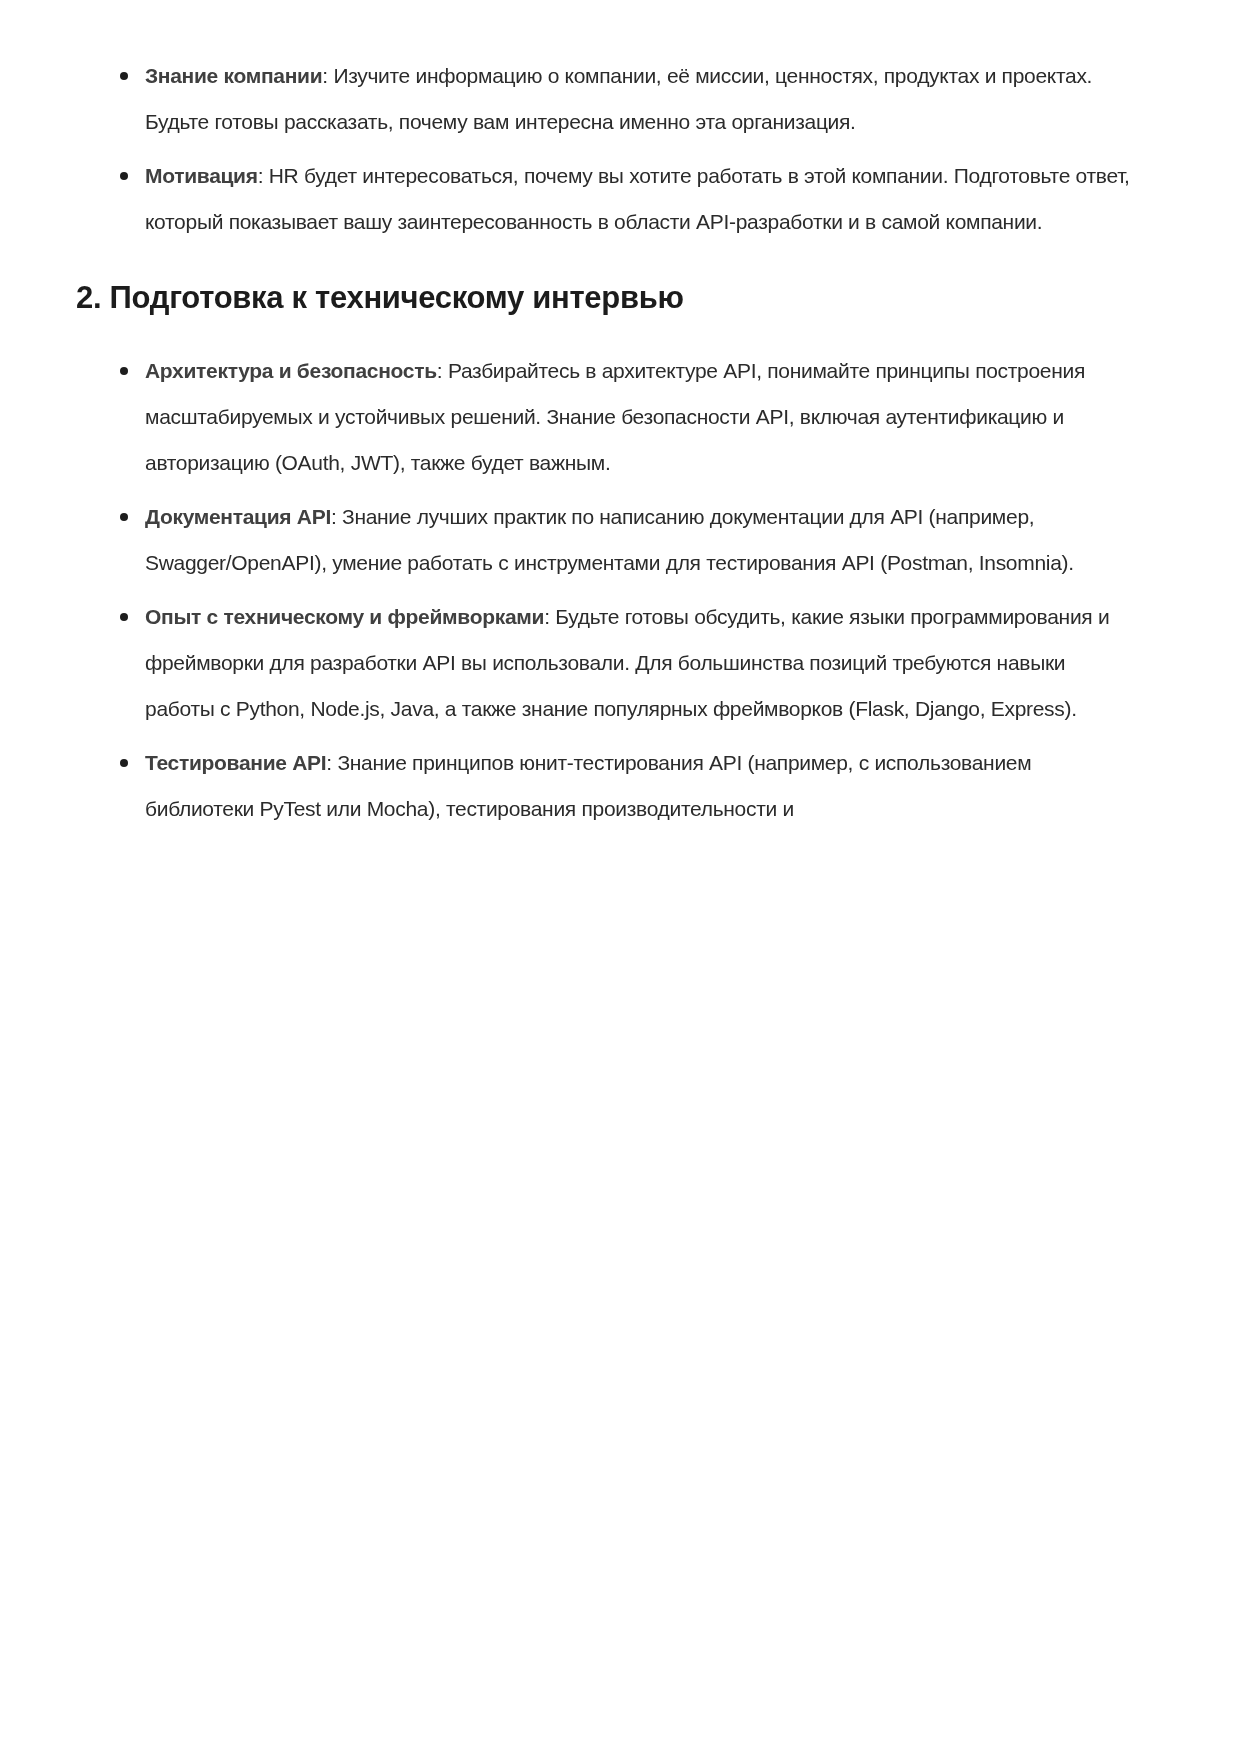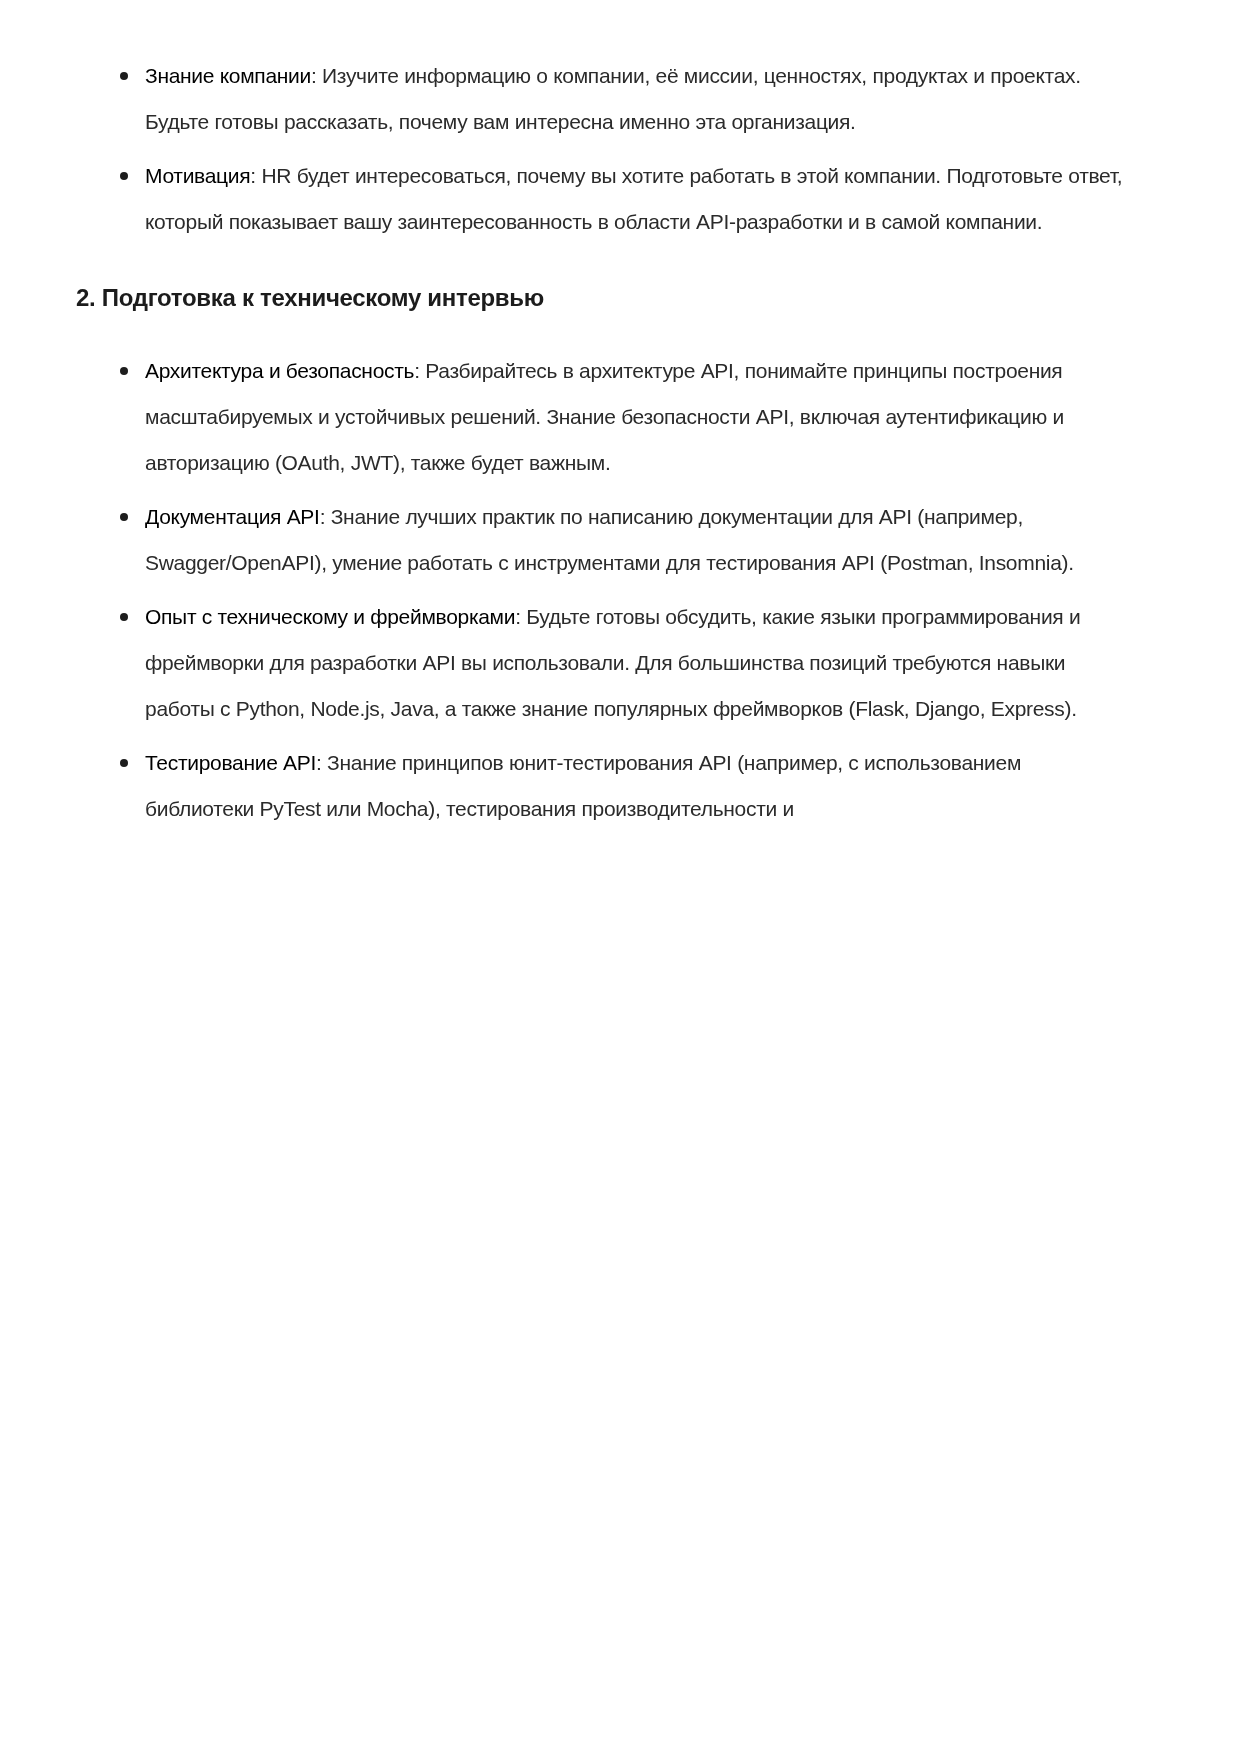--- a/index.html
+++ b/index.html
@@ -44,25 +44,25 @@
   .bullet {
     position: absolute;
     left: 44px;
     top: 19px;
     width: 8px;
     height: 8px;
     border-radius: 50%;
     background: #1d1d1d;
   }
   .lead {
-    font-weight: 400;
-    color: #000000;
+    font-weight: 700;
+    color: #404040;
   }
   h2.section-heading {
-    font-size: 24px;
+    font-size: 31px;
     font-weight: 700;
     letter-spacing: -0.3px;
     line-height: 34px;
     margin: 36px 0 33px 0;
     color: #1c1c1c;
   }
 </style>
 </head>
 <body>
 

